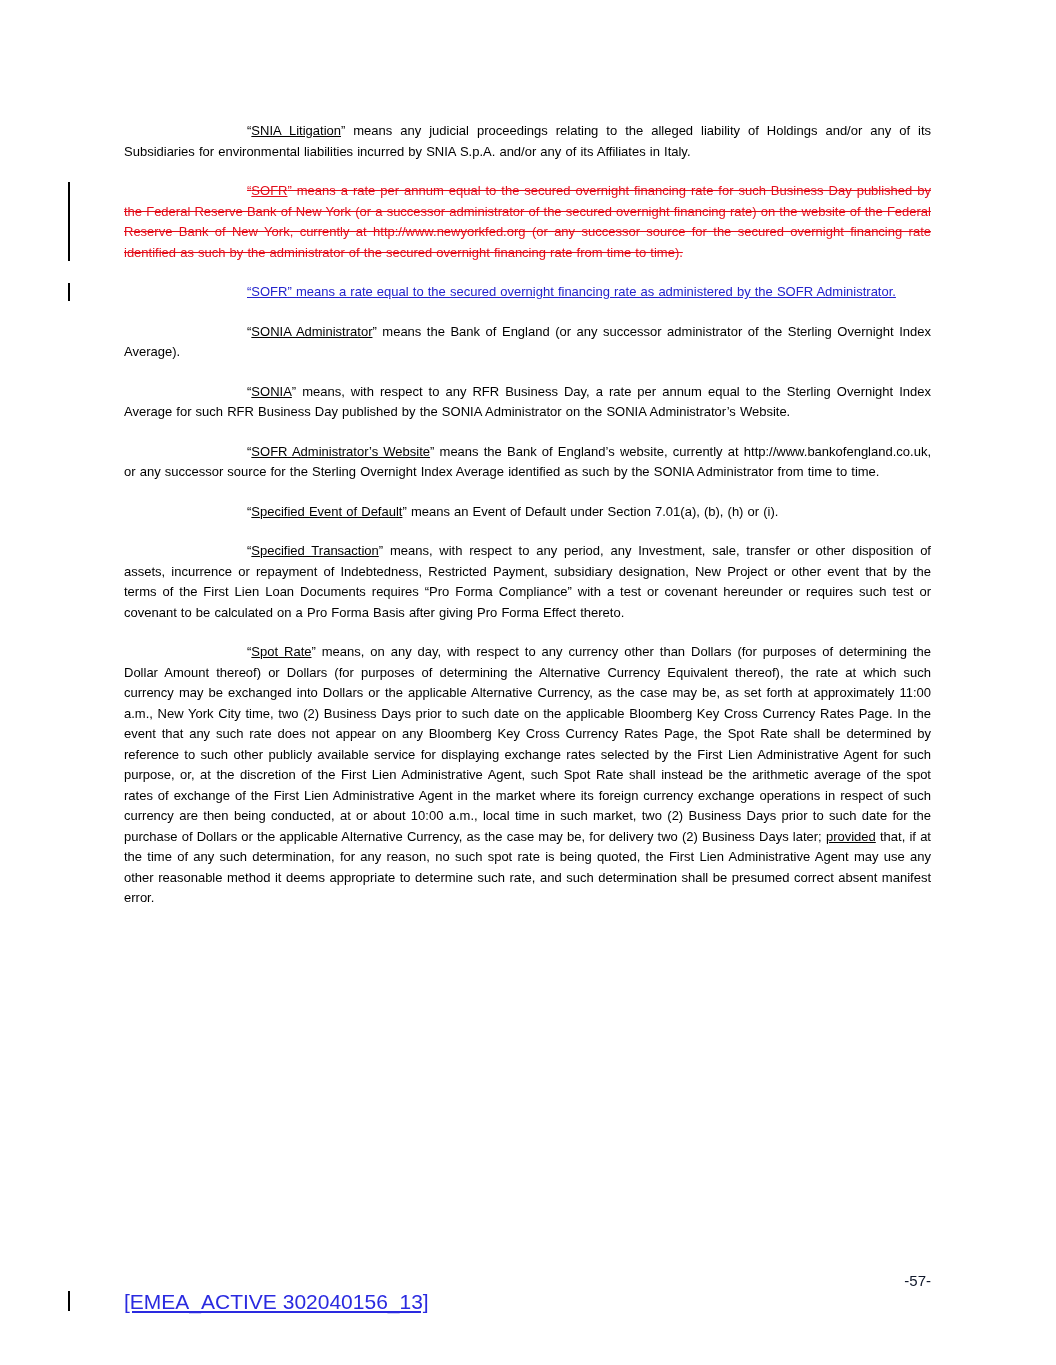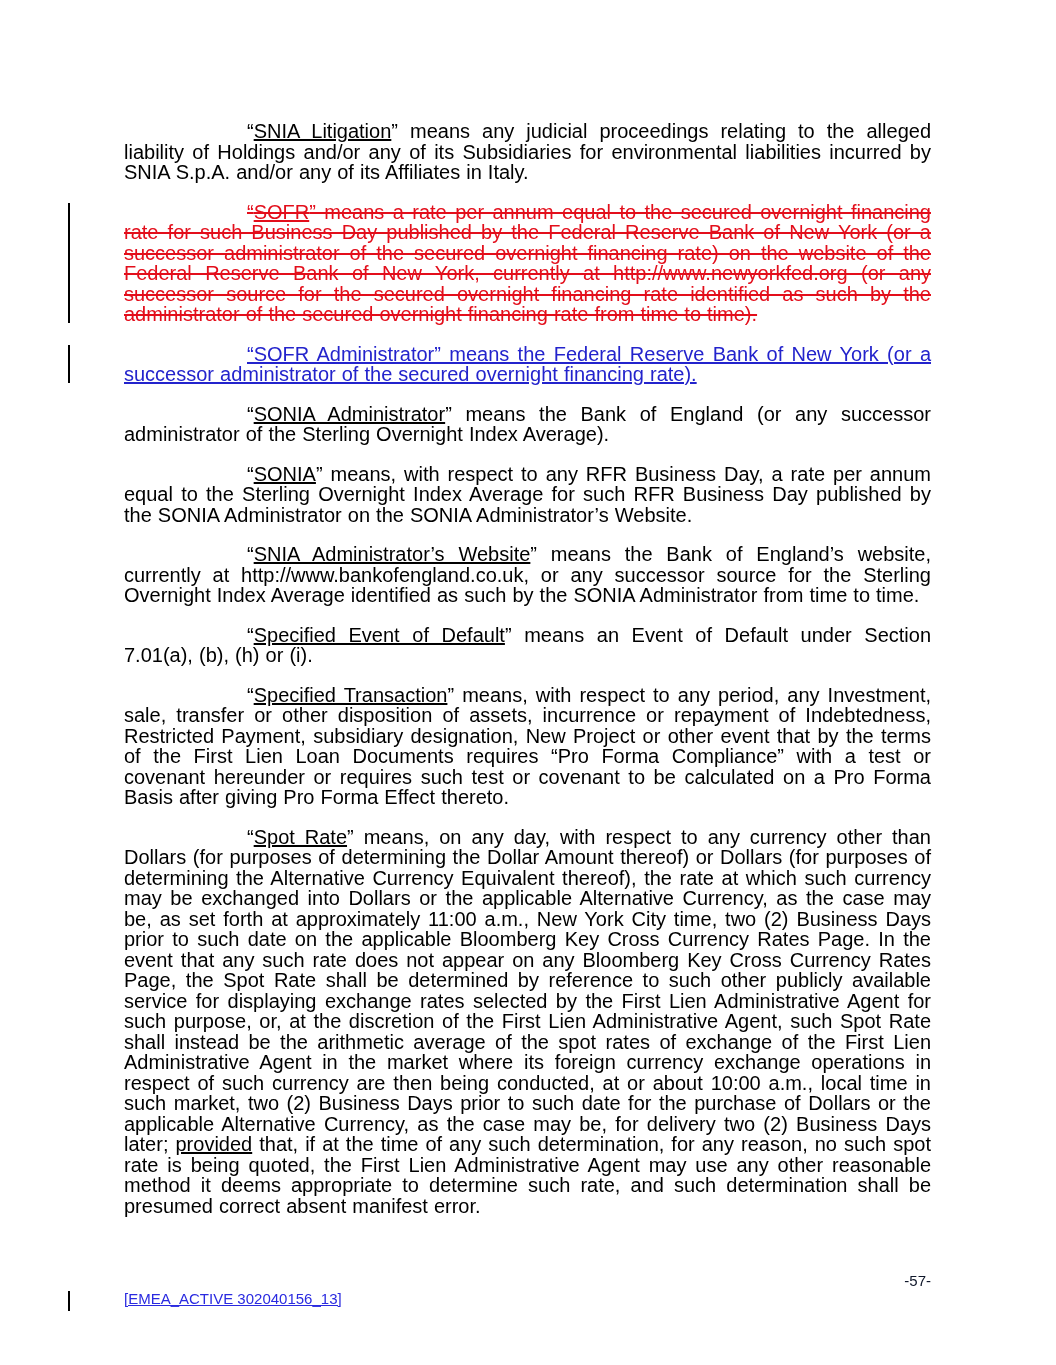--- a/index.html
+++ b/index.html
@@ -14,21 +14,21 @@
   }
   .doc-body {
     position: absolute;
     left: 124px;
     top: 121px;
     width: 807px;
   }
   p.para {
     position: relative;
     margin: 0 0 19px 0;
-    font-size: 20px;
+    font-size: 13px;
     line-height: 20.5px;
     text-align: justify;
     text-indent: 123px;
     word-spacing: 0.5px;
   }
   p.para .run { text-decoration: none; }
   
   p.para.normal { color: #000000; }
   p.para.normal .run.u { text-decoration: underline; }
   
@@ -53,44 +53,44 @@
     width: 807px;
     top: 1272px;
     text-align: right;
     font-size: 15px;
     color: #0f172a;
   }
   .footer-doc-id {
     position: absolute;
     left: 124px;
     top: 1290px;
-    font-size: 15px;
+    font-size: 21px;
     color: #2a2ae0;
     text-decoration: underline;
   }
   .footer-change-bar {
     position: absolute;
     left: 68px;
     top: 1291px;
     height: 20px;
     width: 2px;
     background: #000000;
   }
 </style>
 </head>
 <body>
 
 <div class="page">
   <div class="doc-body">
       <p class="para normal"><span class="run">“</span><span class="run u">SNIA Litigation</span><span class="run">” means any judicial proceedings relating to the alleged liability of Holdings and/or any of its Subsidiaries for environmental liabilities incurred by SNIA S.p.A. and/or any of its Affiliates in Italy.</span></p>
       <p class="para deleted"><span class="change-bar"></span><span class="run">“</span><span class="run u">SOFR</span><span class="run">” means a rate per annum equal to the secured overnight financing rate for such Business Day published by the Federal Reserve Bank of New York (or a successor administrator of the secured overnight financing rate) on the website of the Federal Reserve Bank of New York, currently at http://www.newyorkfed.org (or any successor source for the secured overnight financing rate identified as such by the administrator of the secured overnight financing rate from time to time).</span></p>
-      <p class="para inserted"><span class="change-bar"></span><span class="run">“SOFR Administrator” means the Federal Reserve Bank of New York (or a successor administrator of the secured overnight financing rate).</span></p>
+      <p class="para inserted"><span class="change-bar"></span><span class="run">“SOFR” means a rate equal to the secured overnight financing rate as administered by the SOFR Administrator.</span></p>
       <p class="para normal"><span class="run">“</span><span class="run u">SONIA Administrator</span><span class="run">” means the Bank of England (or any successor administrator of the Sterling Overnight Index Average).</span></p>
       <p class="para normal"><span class="run">“</span><span class="run u">SONIA</span><span class="run">” means, with respect to any RFR Business Day, a rate per annum equal to the Sterling Overnight Index Average for such RFR Business Day published by the SONIA Administrator on the SONIA Administrator’s Website.</span></p>
-      <p class="para normal"><span class="run">“</span><span class="run u">SNIA Administrator’s Website</span><span class="run">” means the Bank of England’s website, currently at http://www.bankofengland.co.uk, or any successor source for the Sterling Overnight Index Average identified as such by the SONIA Administrator from time to time.</span></p>
+      <p class="para normal"><span class="run">“</span><span class="run u">SOFR Administrator’s Website</span><span class="run">” means the Bank of England’s website, currently at http://www.bankofengland.co.uk, or any successor source for the Sterling Overnight Index Average identified as such by the SONIA Administrator from time to time.</span></p>
       <p class="para normal"><span class="run">“</span><span class="run u">Specified Event of Default</span><span class="run">” means an Event of Default under Section 7.01(a), (b), (h) or (i).</span></p>
       <p class="para normal"><span class="run">“</span><span class="run u">Specified Transaction</span><span class="run">” means, with respect to any period, any Investment, sale, transfer or other disposition of assets, incurrence or repayment of Indebtedness, Restricted Payment, subsidiary designation, New Project or other event that by the terms of the First Lien Loan Documents requires “Pro Forma Compliance” with a test or covenant hereunder or requires such test or covenant to be calculated on a Pro Forma Basis after giving Pro Forma Effect thereto.</span></p>
       <p class="para normal"><span class="run">“</span><span class="run u">Spot Rate</span><span class="run">” means, on any day, with respect to any currency other than Dollars (for purposes of determining the Dollar Amount thereof) or Dollars (for purposes of determining the Alternative Currency Equivalent thereof), the rate at which such currency may be exchanged into Dollars or the applicable Alternative Currency, as the case may be, as set forth at approximately 11:00 a.m., New York City time, two (2) Business Days prior to such date on the applicable Bloomberg Key Cross Currency Rates Page.  In the event that any such rate does not appear on any Bloomberg Key Cross Currency Rates Page, the Spot Rate shall be determined by reference to such other publicly available service for displaying exchange rates selected by the First Lien Administrative Agent for such purpose, or, at the discretion of the First Lien Administrative Agent, such Spot Rate shall instead be the arithmetic average of the spot rates of exchange of the First Lien Administrative Agent in the market where its foreign currency exchange operations in respect of such currency are then being conducted, at or about 10:00 a.m., local time in such market, two (2) Business Days prior to such date for the purchase of Dollars or the applicable Alternative Currency, as the case may be, for delivery two (2) Business Days later; </span><span class="run u">provided</span><span class="run"> that, if at the time of any such determination, for any reason, no such spot rate is being quoted, the First Lien Administrative Agent may use any other reasonable method it deems appropriate to determine such rate, and such determination shall be presumed correct absent manifest error.</span></p>
     </div>
 
   <div class="footer-page-number">-57-</div>
 
   <span class="footer-change-bar"></span>
 
   <div class="footer-doc-id">[EMEA_ACTIVE 302040156_13]</div>

